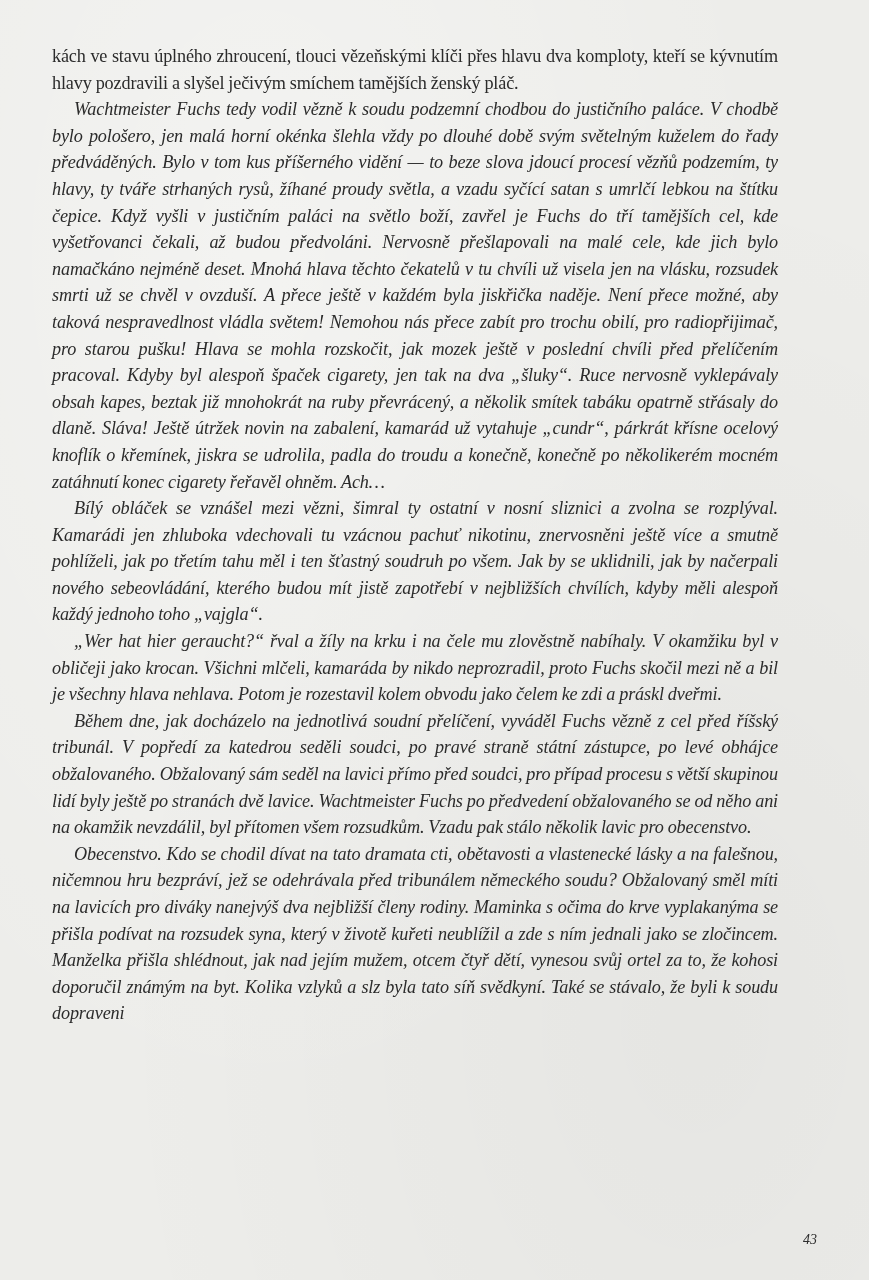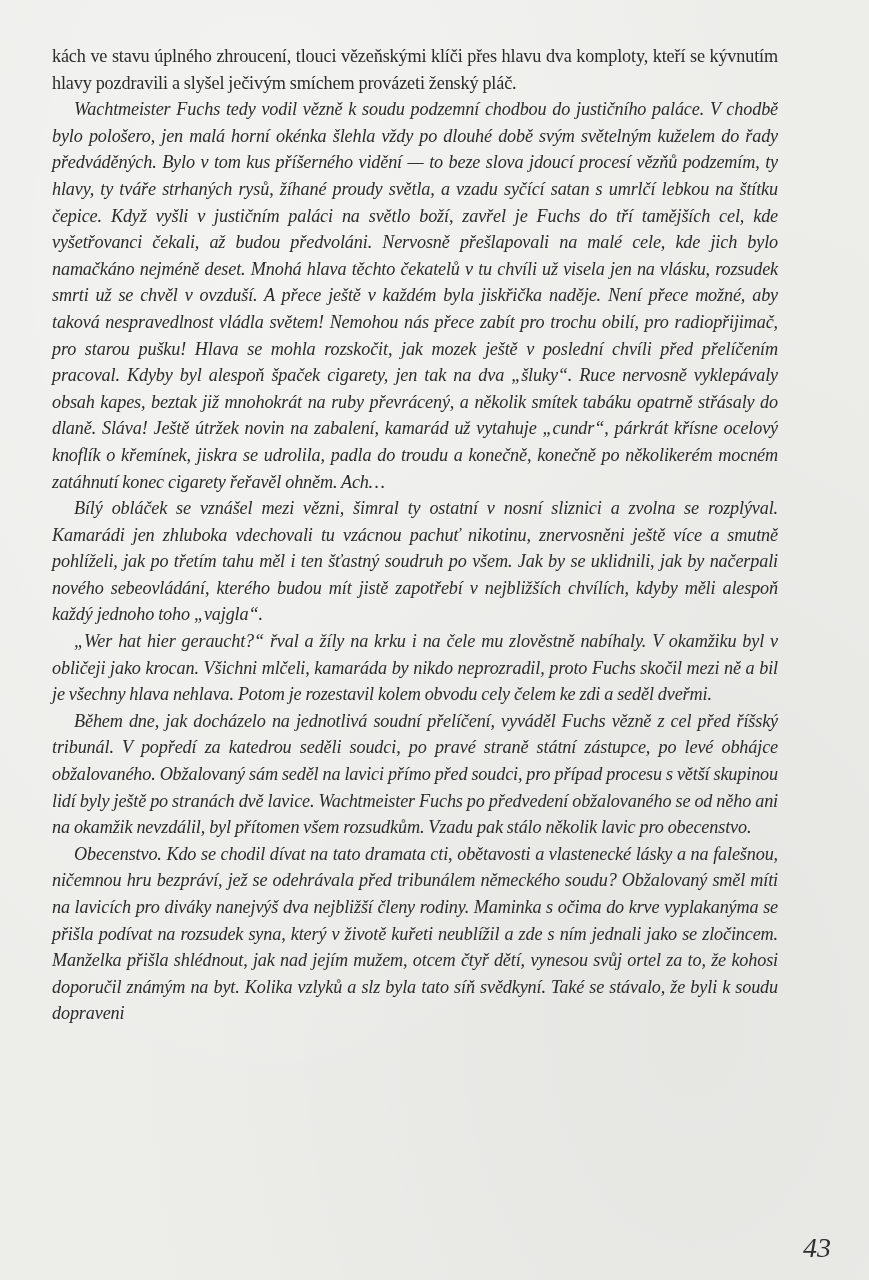--- a/index.html
+++ b/index.html
@@ -43,30 +43,30 @@
   .para.indent {
     text-indent: 22px;
     font-style: italic;
   }
   .page-number {
     position: absolute;
     left: 803px;
     top: 1232px;
     font-family: "Liberation Serif", "DejaVu Serif", serif;
     font-style: italic;
-    font-size: 28px;
+    font-size: 14px;
     color: #2e2e2e;
   }
 </style>
 </head>
 <body>
 
 <div class="page">
   <div class="text-block">
-    <p class="para">kách ve stavu úplného zhroucení, tlouci vězeňskými klíči přes hlavu dva komploty, kteří se kývnutím hlavy pozdravili a slyšel ječivým smíchem provázeti ženský pláč.</p>
+    <p class="para">kách ve stavu úplného zhroucení, tlouci vězeňskými klíči přes hlavu dva komploty, kteří se kývnutím hlavy pozdravili a slyšel ječivým smíchem tamějších ženský pláč.</p>
     <p class="para indent">Wachtmeister Fuchs tedy vodil vězně k soudu podzemní chodbou do justičního paláce. V chodbě bylo pološero, jen malá horní okénka šlehla vždy po dlouhé době svým světelným kuželem do řady předváděných. Bylo v tom kus příšerného vidění — to beze slova jdoucí procesí vězňů podzemím, ty hlavy, ty tváře strhaných rysů, žíhané proudy světla, a vzadu syčící satan s umrlčí lebkou na štítku čepice. Když vyšli v justičním paláci na světlo boží, zavřel je Fuchs do tří tamějších cel, kde vyšetřovanci čekali, až budou předvoláni. Nervosně přešlapovali na malé cele, kde jich bylo namačkáno nejméně deset. Mnohá hlava těchto čekatelů v tu chvíli už visela jen na vlásku, rozsudek smrti už se chvěl v ovzduší. A přece ještě v každém byla jiskřička naděje. Není přece možné, aby taková nespravedlnost vládla světem! Nemohou nás přece zabít pro trochu obilí, pro radiopřijimač, pro starou pušku! Hlava se mohla rozskočit, jak mozek ještě v poslední chvíli před přelíčením pracoval. Kdyby byl alespoň špaček cigarety, jen tak na dva „šluky“. Ruce nervosně vyklepávaly obsah kapes, beztak již mnohokrát na ruby převrácený, a několik smítek tabáku opatrně střásaly do dlaně. Sláva! Ještě útržek novin na zabalení, kamarád už vytahuje „cundr“, párkrát křísne ocelový knoflík o křemínek, jiskra se udrolila, padla do troudu a konečně, konečně po několikerém mocném zatáhnutí konec cigarety řeřavěl ohněm. Ach…</p>
     <p class="para indent">Bílý obláček se vznášel mezi vězni, šimral ty ostatní v nosní sliznici a zvolna se rozplýval. Kamarádi jen zhluboka vdechovali tu vzácnou pachuť nikotinu, znervosněni ještě více a smutně pohlíželi, jak po třetím tahu měl i ten šťastný soudruh po všem. Jak by se uklidnili, jak by načerpali nového sebeovládání, kterého budou mít jistě zapotřebí v nejbližších chvílích, kdyby měli alespoň každý jednoho toho „vajgla“.</p>
-    <p class="para indent">„Wer hat hier geraucht?“ řval a žíly na krku i na čele mu zlověstně nabíhaly. V okamžiku byl v obličeji jako krocan. Všichni mlčeli, kamaráda by nikdo neprozradil, proto Fuchs skočil mezi ně a bil je všechny hlava nehlava. Potom je rozestavil kolem obvodu cely čelem ke zdi a seděl dveřmi.</p>
+    <p class="para indent">„Wer hat hier geraucht?“ řval a žíly na krku i na čele mu zlověstně nabíhaly. V okamžiku byl v obličeji jako krocan. Všichni mlčeli, kamaráda by nikdo neprozradil, proto Fuchs skočil mezi ně a bil je všechny hlava nehlava. Potom je rozestavil kolem obvodu jako čelem ke zdi a práskl dveřmi.</p>
     <p class="para indent">Během dne, jak docházelo na jednotlivá soudní přelíčení, vyváděl Fuchs vězně z cel před říšský tribunál. V popředí za katedrou seděli soudci, po pravé straně státní zástupce, po levé obhájce obžalovaného. Obžalovaný sám seděl na lavici přímo před soudci, pro případ procesu s větší skupinou lidí byly ještě po stranách dvě lavice. Wachtmeister Fuchs po předvedení obžalovaného se od něho ani na okamžik nevzdálil, byl přítomen všem rozsudkům. Vzadu pak stálo několik lavic pro obecenstvo.</p>
     <p class="para indent">Obecenstvo. Kdo se chodil dívat na tato dramata cti, obětavosti a vlastenecké lásky a na falešnou, ničemnou hru bezpráví, jež se odehrávala před tribunálem německého soudu? Obžalovaný směl míti na lavicích pro diváky nanejvýš dva nejbližší členy rodiny. Maminka s očima do krve vyplakanýma se přišla podívat na rozsudek syna, který v životě kuřeti neublížil a zde s ním jednali jako se zločincem. Manželka přišla shlédnout, jak nad jejím mužem, otcem čtyř dětí, vynesou svůj ortel za to, že kohosi doporučil známým na byt. Kolika vzlyků a slz byla tato síň svědkyní. Také se stávalo, že byli k soudu dopraveni</p>
   </div>
   <div class="page-number">43</div>
 </div>
 
 </body></html>

